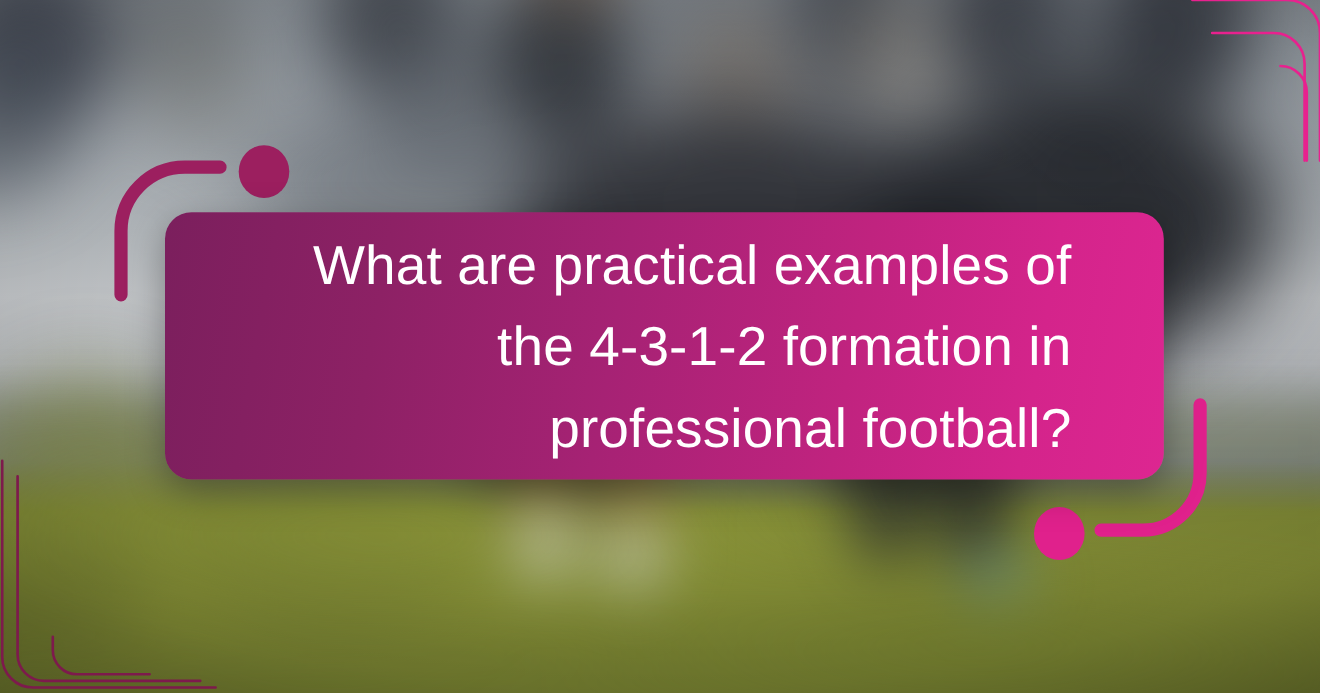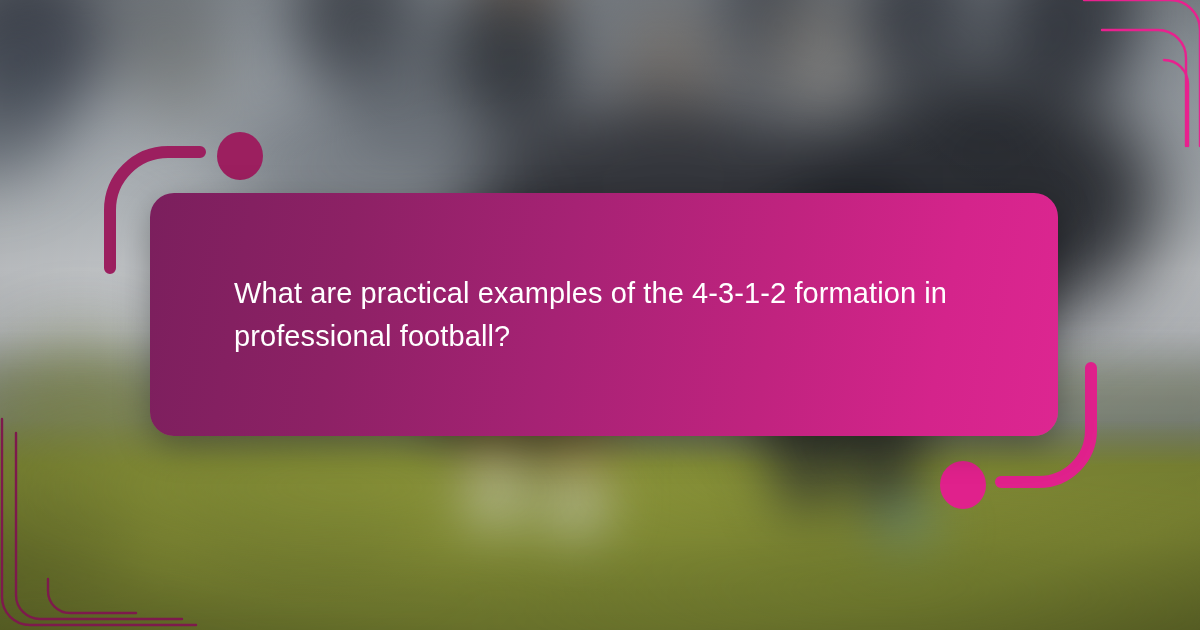--- a/index.html
+++ b/index.html
@@ -129,25 +129,25 @@
     align-items: center;
     justify-content: center;
     box-sizing: border-box;
     padding: 18px 58px;
   }
 
   .card-title {
     margin: 0;
     color: #ffffff;
     font-family: "Liberation Sans", sans-serif;
-    font-size: 29px;
+    font-size: 50px;
     font-weight: 400;
     line-height: 1.48;
     letter-spacing: 0.1px;
-    text-align: left;
+    text-align: right;
     max-width: 740px;
   }
 </style>
 </head>
 <body>
 
 <div id="stage">
 
   <div class="bg-root">
     <div class="bg-base"></div>

